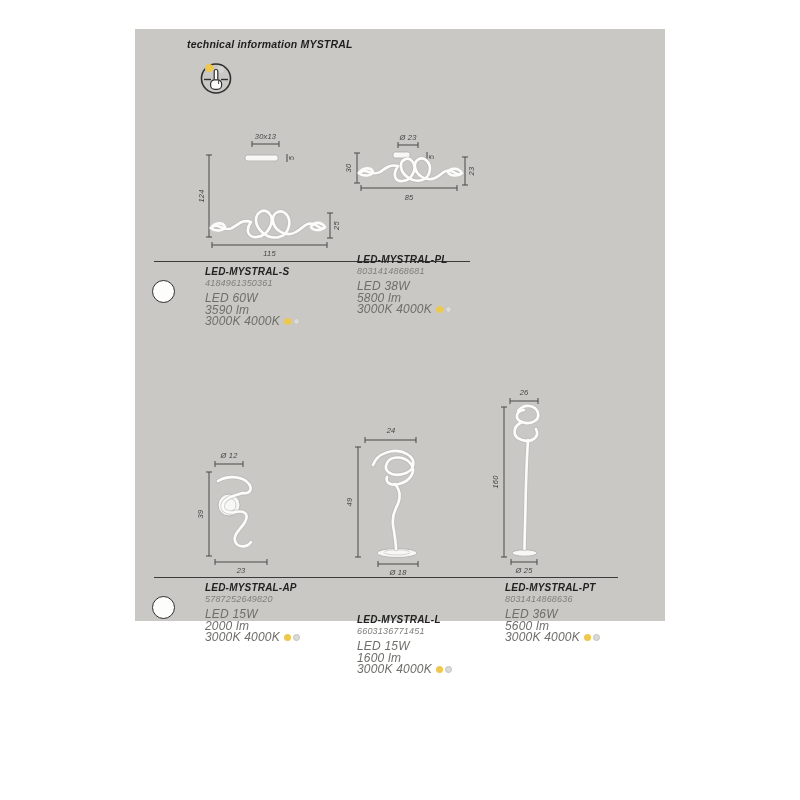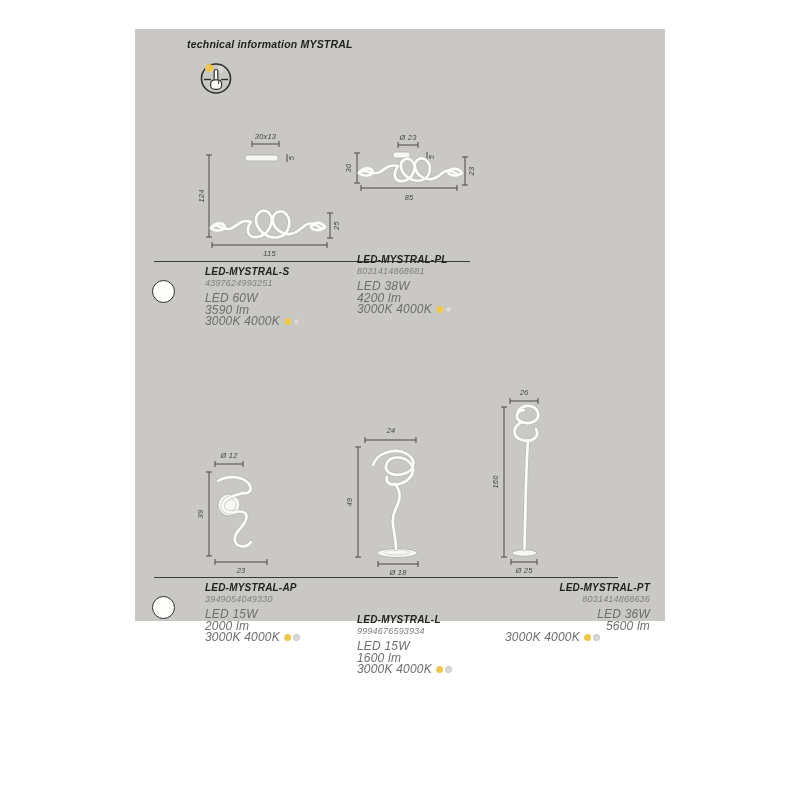--- a/index.html
+++ b/index.html
@@ -16,21 +16,21 @@
   .mc1{left:17px;top:251px;}
   .mc2{left:17px;top:567px;}
   .drawing{position:absolute;}
   .d-s{left:60px;top:99px;}
   .d-pl{left:210px;top:101px;}
   .d-ap{left:58px;top:419px;}
   .d-l{left:208px;top:394px;}
   .d-pt{left:343px;top:356px;}
   .product{position:absolute;width:145px;}
   .p-r1c1{left:70px;top:237px;}  .p-r1c2{left:222px;top:225px;}
-  .p-r2c1{left:70px;top:553px;}  .p-r2c2{left:222px;top:553px;margin-top:32px;}  .p-r2c3{left:370px;top:553px;text-align:right;}
+  .p-r2c1{left:70px;top:553px;}  .p-r2c2{left:222px;top:553px;margin-top:32px;}  .p-r2c3{left:370px;top:553px;}
   .model{font-size:10px;font-weight:700;color:#222220;line-height:11.5px;letter-spacing:.2px;}
   .code{font-size:9px;color:#7f7e7a;line-height:11.5px;letter-spacing:.2px;}
   .specs{margin-top:4px;}
   .spec{font-size:12px;color:#6f6e6a;line-height:11.5px;letter-spacing:.2px;}
   .temps{display:flex;align-items:center;}
   .dot{width:7px;height:7px;border-radius:50%;flex:0 0 auto;}
   .dot-warm{background:#eec84d;margin-left:4px;}
   .dot-cool{background:#dbdad7;border:1px solid #c2c1be;box-sizing:border-box;margin-left:2px;}
   
   .dim-ln{stroke:#4a4947;stroke-width:1;}
@@ -193,63 +193,63 @@
       <text class="dim-tx" x="46" y="188" text-anchor="middle">Ø 25</text>
     </svg>
 
     <div class="sep sep1"></div>
     <div class="sep sep2"></div>
     <div class="mark-circle mc1"></div>
     <div class="mark-circle mc2"></div>
 
     <div class="product p-r1c1">
       <div class="model">LED-MYSTRAL-S</div>
-      <div class="code">4397624993251</div>
+      <div class="code">4184961350361</div>
       <div class="specs">
         <div class="spec">LED 60W</div>
         <div class="spec">3590 lm</div>
         <div class="spec temps">
           <span>3000K 4000K</span>
           <span class="dot dot-warm"></span>
           <span class="dot dot-cool"></span>
         </div>
       </div>
     </div>
 
     <div class="product p-r1c2">
       <div class="model">LED-MYSTRAL-PL</div>
       <div class="code">8031414868681</div>
       <div class="specs">
         <div class="spec">LED 38W</div>
-        <div class="spec">4200 lm</div>
+        <div class="spec">5800 lm</div>
         <div class="spec temps">
           <span>3000K 4000K</span>
           <span class="dot dot-warm"></span>
           <span class="dot dot-cool"></span>
         </div>
       </div>
     </div>
 
     <div class="product p-r2c1">
       <div class="model">LED-MYSTRAL-AP</div>
-      <div class="code">3949054049330</div>
+      <div class="code">5787252649820</div>
       <div class="specs">
         <div class="spec">LED 15W</div>
         <div class="spec">2000 lm</div>
         <div class="spec temps">
           <span>3000K 4000K</span>
           <span class="dot dot-warm"></span>
           <span class="dot dot-cool"></span>
         </div>
       </div>
     </div>
 
     <div class="product p-r2c2">
       <div class="model">LED-MYSTRAL-L</div>
-      <div class="code">9994676593934</div>
+      <div class="code">6603136771451</div>
       <div class="specs">
         <div class="spec">LED 15W</div>
         <div class="spec">1600 lm</div>
         <div class="spec temps">
           <span>3000K 4000K</span>
           <span class="dot dot-warm"></span>
           <span class="dot dot-cool"></span>
         </div>
       </div>
     </div>

